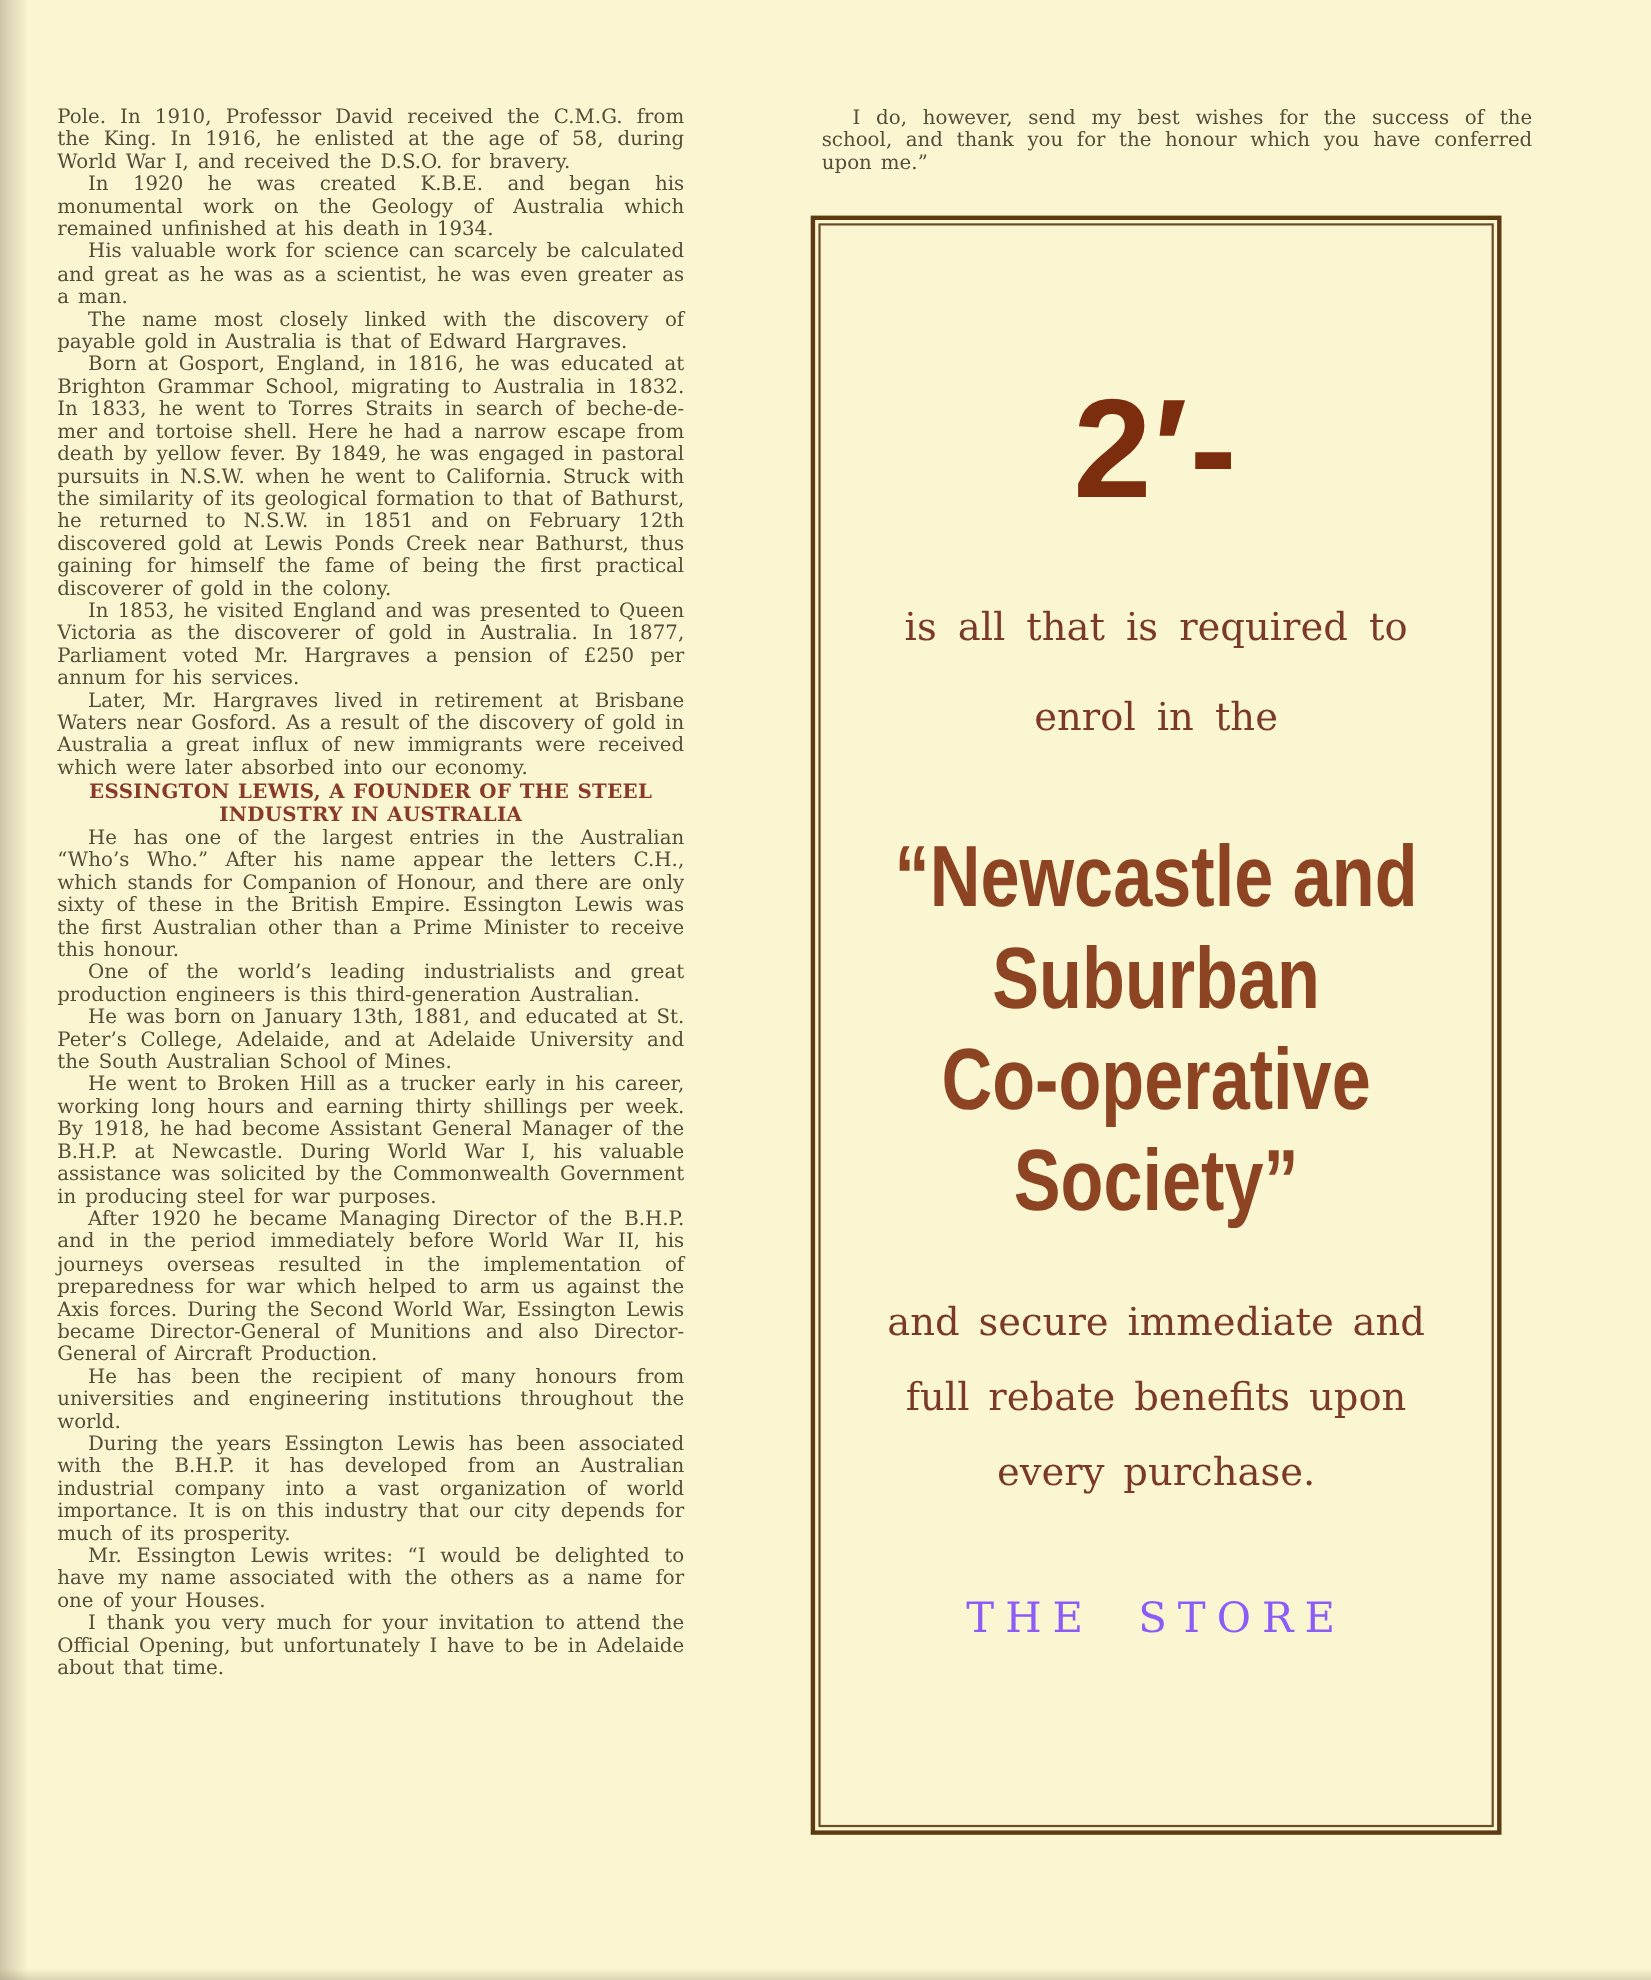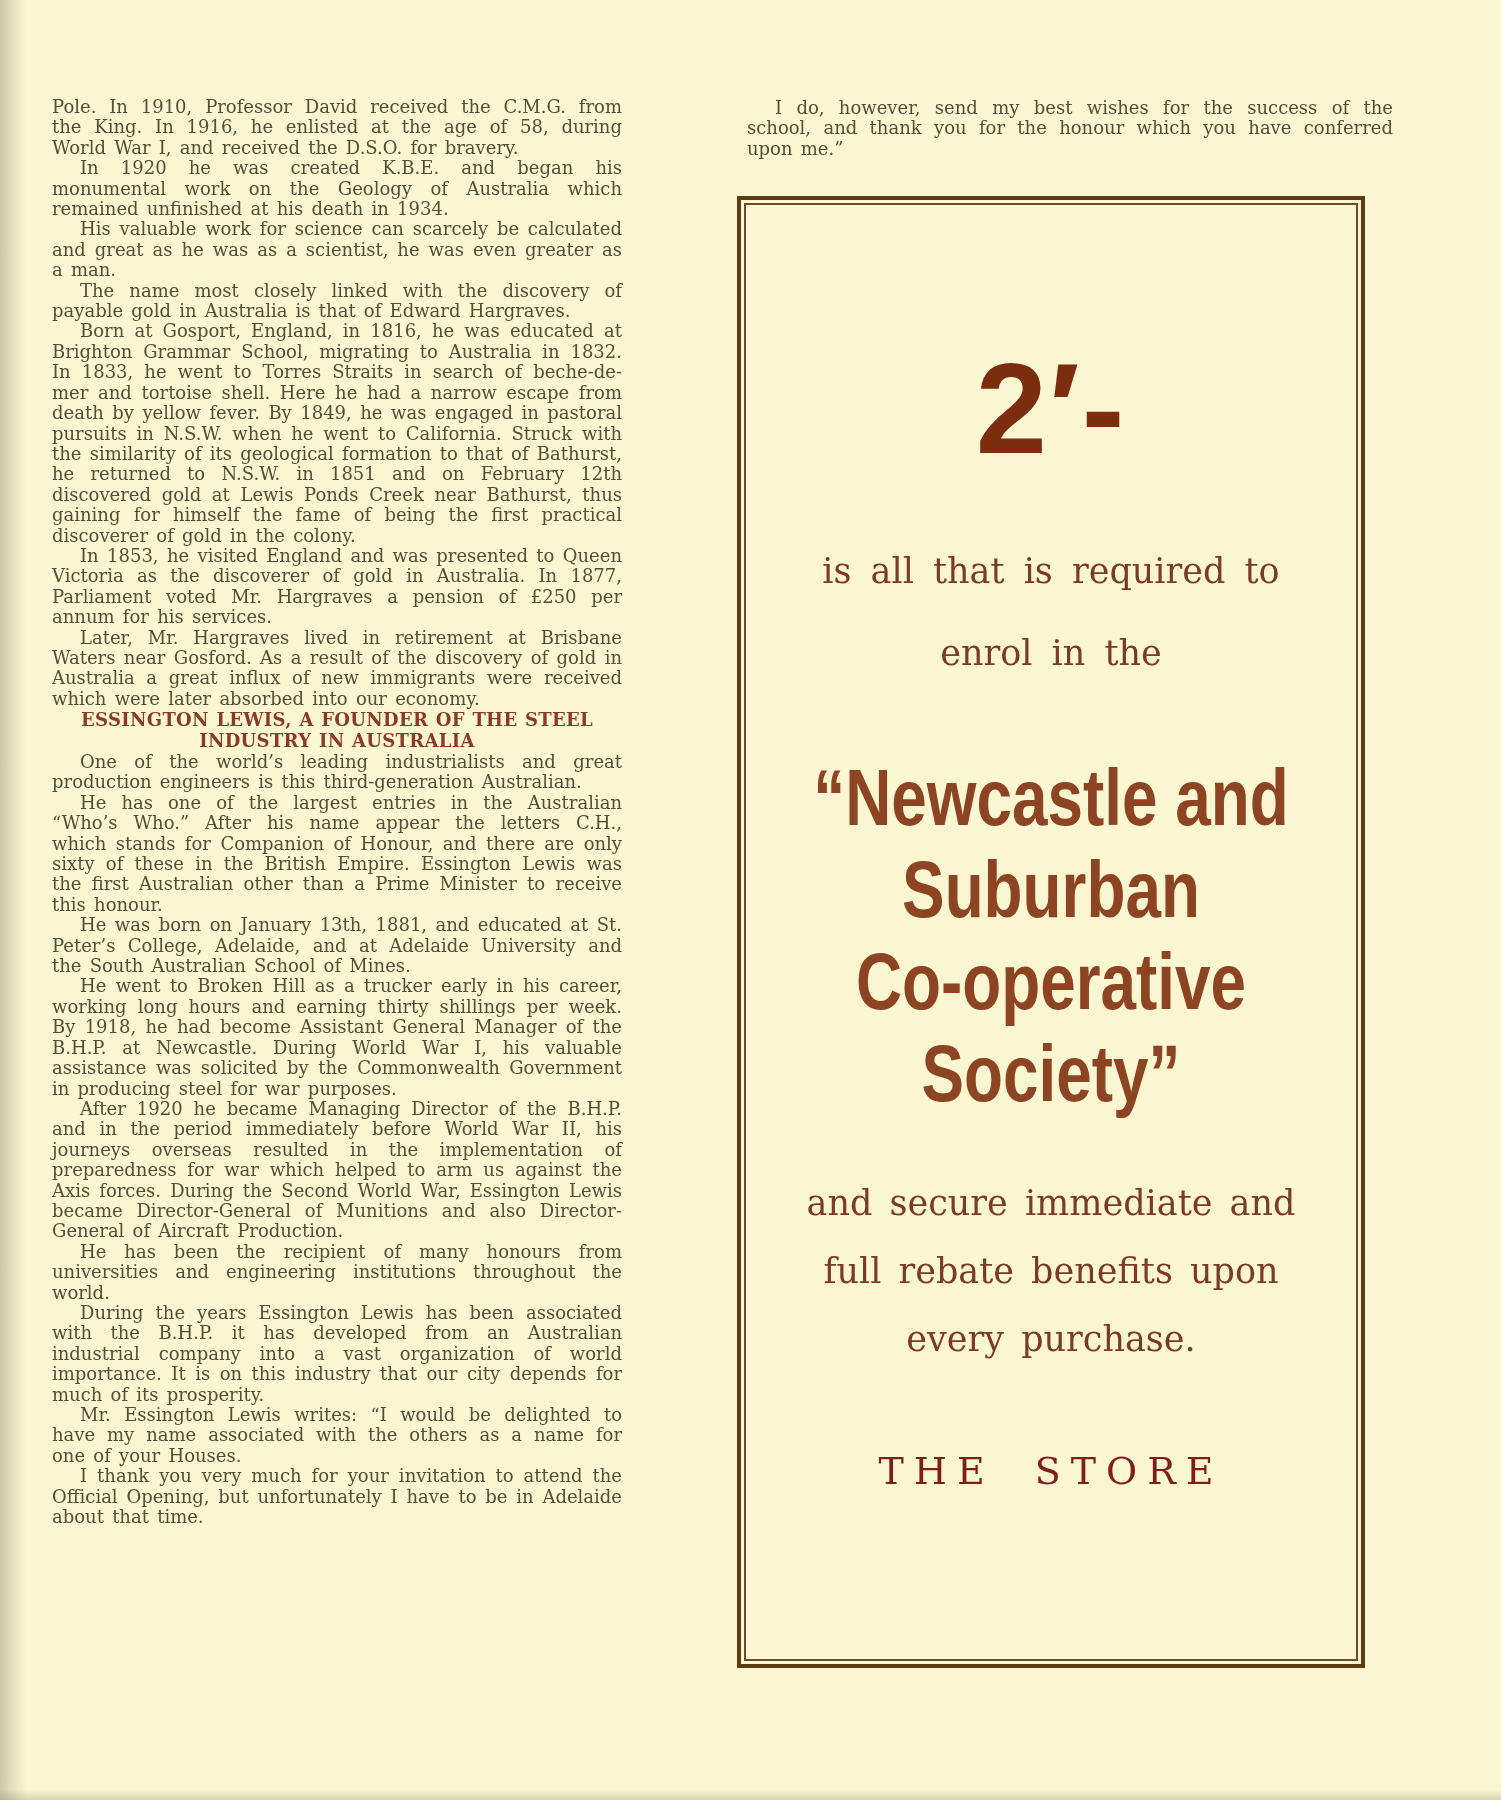--- a/index.html
+++ b/index.html
@@ -97,42 +97,42 @@
     text-align:center;
     font-size:35px; line-height:68px;
     color:#7b3a28;
     word-spacing:6px;
   }
   .ad-benefits span { display:block; }
   .ad-store {
     position:absolute; top:1246px; left:0; right:0;
     text-align:center;
     font-size:38px; line-height:40px;
-    color:#7f1d1d;
+    color:#8b5cf6;
     letter-spacing:10px; word-spacing:18px;
   }
 </style>
 </head>
 <body>
 
 <div class="edge-left"></div>
 <div class="edge-bottom"></div>
 
 <div class="left-col">
 
 <p class="flush">Pole.  In 1910, Professor David received the C.M.G. from the King.  In 1916, he enlisted at the age of 58, during World War I, and received the D.S.O. for bravery.</p>
     <p class="para">In 1920 he was created K.B.E. and began his monumental work on the Geology of Australia which remained unfinished at his death in 1934.</p>
     <p class="para">His valuable work for science can scarcely be calculated and great as he was as a scientist, he was even greater as a man.</p>
     <p class="para">The name most closely linked with the discovery of payable gold in Australia is that of Edward Hargraves.</p>
     <p class="para">Born at Gosport, England, in 1816, he was educated at Brighton Grammar School, migrating to Australia in 1832.  In 1833, he went to Torres Straits in search of beche-de-mer and tortoise shell.  Here he had a narrow escape from death by yellow fever.  By 1849, he was engaged in pastoral pursuits in N.S.W. when he went to California.  Struck with the similarity of its geological formation to that of Bathurst, he returned to N.S.W. in 1851 and on February 12th discovered gold at Lewis Ponds Creek near Bathurst, thus gaining for himself the fame of being the first practical discoverer of gold in the colony.</p>
     <p class="para">In 1853, he visited England and was presented to Queen Victoria as the discoverer of gold in Australia.  In 1877, Parliament voted Mr. Hargraves a pension of £250 per annum for his services.</p>
     <p class="para">Later, Mr. Hargraves lived in retirement at Brisbane Waters near Gosford.  As a result of the discovery of gold in Australia a great influx of new immigrants were received which were later absorbed into our economy.</p>
     <p class="heading">ESSINGTON LEWIS, A FOUNDER OF THE STEEL INDUSTRY IN AUSTRALIA</p>
+    <p class="para">He has one of the largest entries in the Australian “Who’s Who.”  After his name appear the letters C.H., which stands for Companion of Honour, and there are only sixty of these in the British Empire.  Essington Lewis was the first Australian other than a Prime Minister to receive this honour.</p>
     <p class="para">One of the world’s leading industrialists and great production engineers is this third-generation Australian.</p>
-    <p class="para">He has one of the largest entries in the Australian “Who’s Who.”  After his name appear the letters C.H., which stands for Companion of Honour, and there are only sixty of these in the British Empire.  Essington Lewis was the first Australian other than a Prime Minister to receive this honour.</p>
     <p class="para">He was born on January 13th, 1881, and educated at St. Peter’s College, Adelaide, and at Adelaide University and the South Australian School of Mines.</p>
     <p class="para">He went to Broken Hill as a trucker early in his career, working long hours and earning thirty shillings per week. By 1918, he had become Assistant General Manager of the B.H.P. at Newcastle.  During World War I, his valuable assistance was solicited by the Commonwealth Government in producing steel for war purposes.</p>
     <p class="para">After 1920 he became Managing Director of the B.H.P. and in the period immediately before World War II, his journeys overseas resulted in the implementation of preparedness for war which helped to arm us against the Axis forces.  During the Second World War, Essington Lewis became Director-General of Munitions and also Director-General of Aircraft Production.</p>
     <p class="para">He has been the recipient of many honours from universities and engineering institutions throughout the world.</p>
     <p class="para">During the years Essington Lewis has been associated with the B.H.P. it has developed from an Australian industrial company into a vast organization of world importance. It is on this industry that our city depends for much of its prosperity.</p>
     <p class="para">Mr. Essington Lewis writes: “I would be delighted to have my name associated with the others as a name for one of your Houses.</p>
     <p class="para">I thank you very much for your invitation to attend the Official Opening, but unfortunately I have to be in Adelaide about that time.</p>
   </div>
 
 <div class="right-intro">

